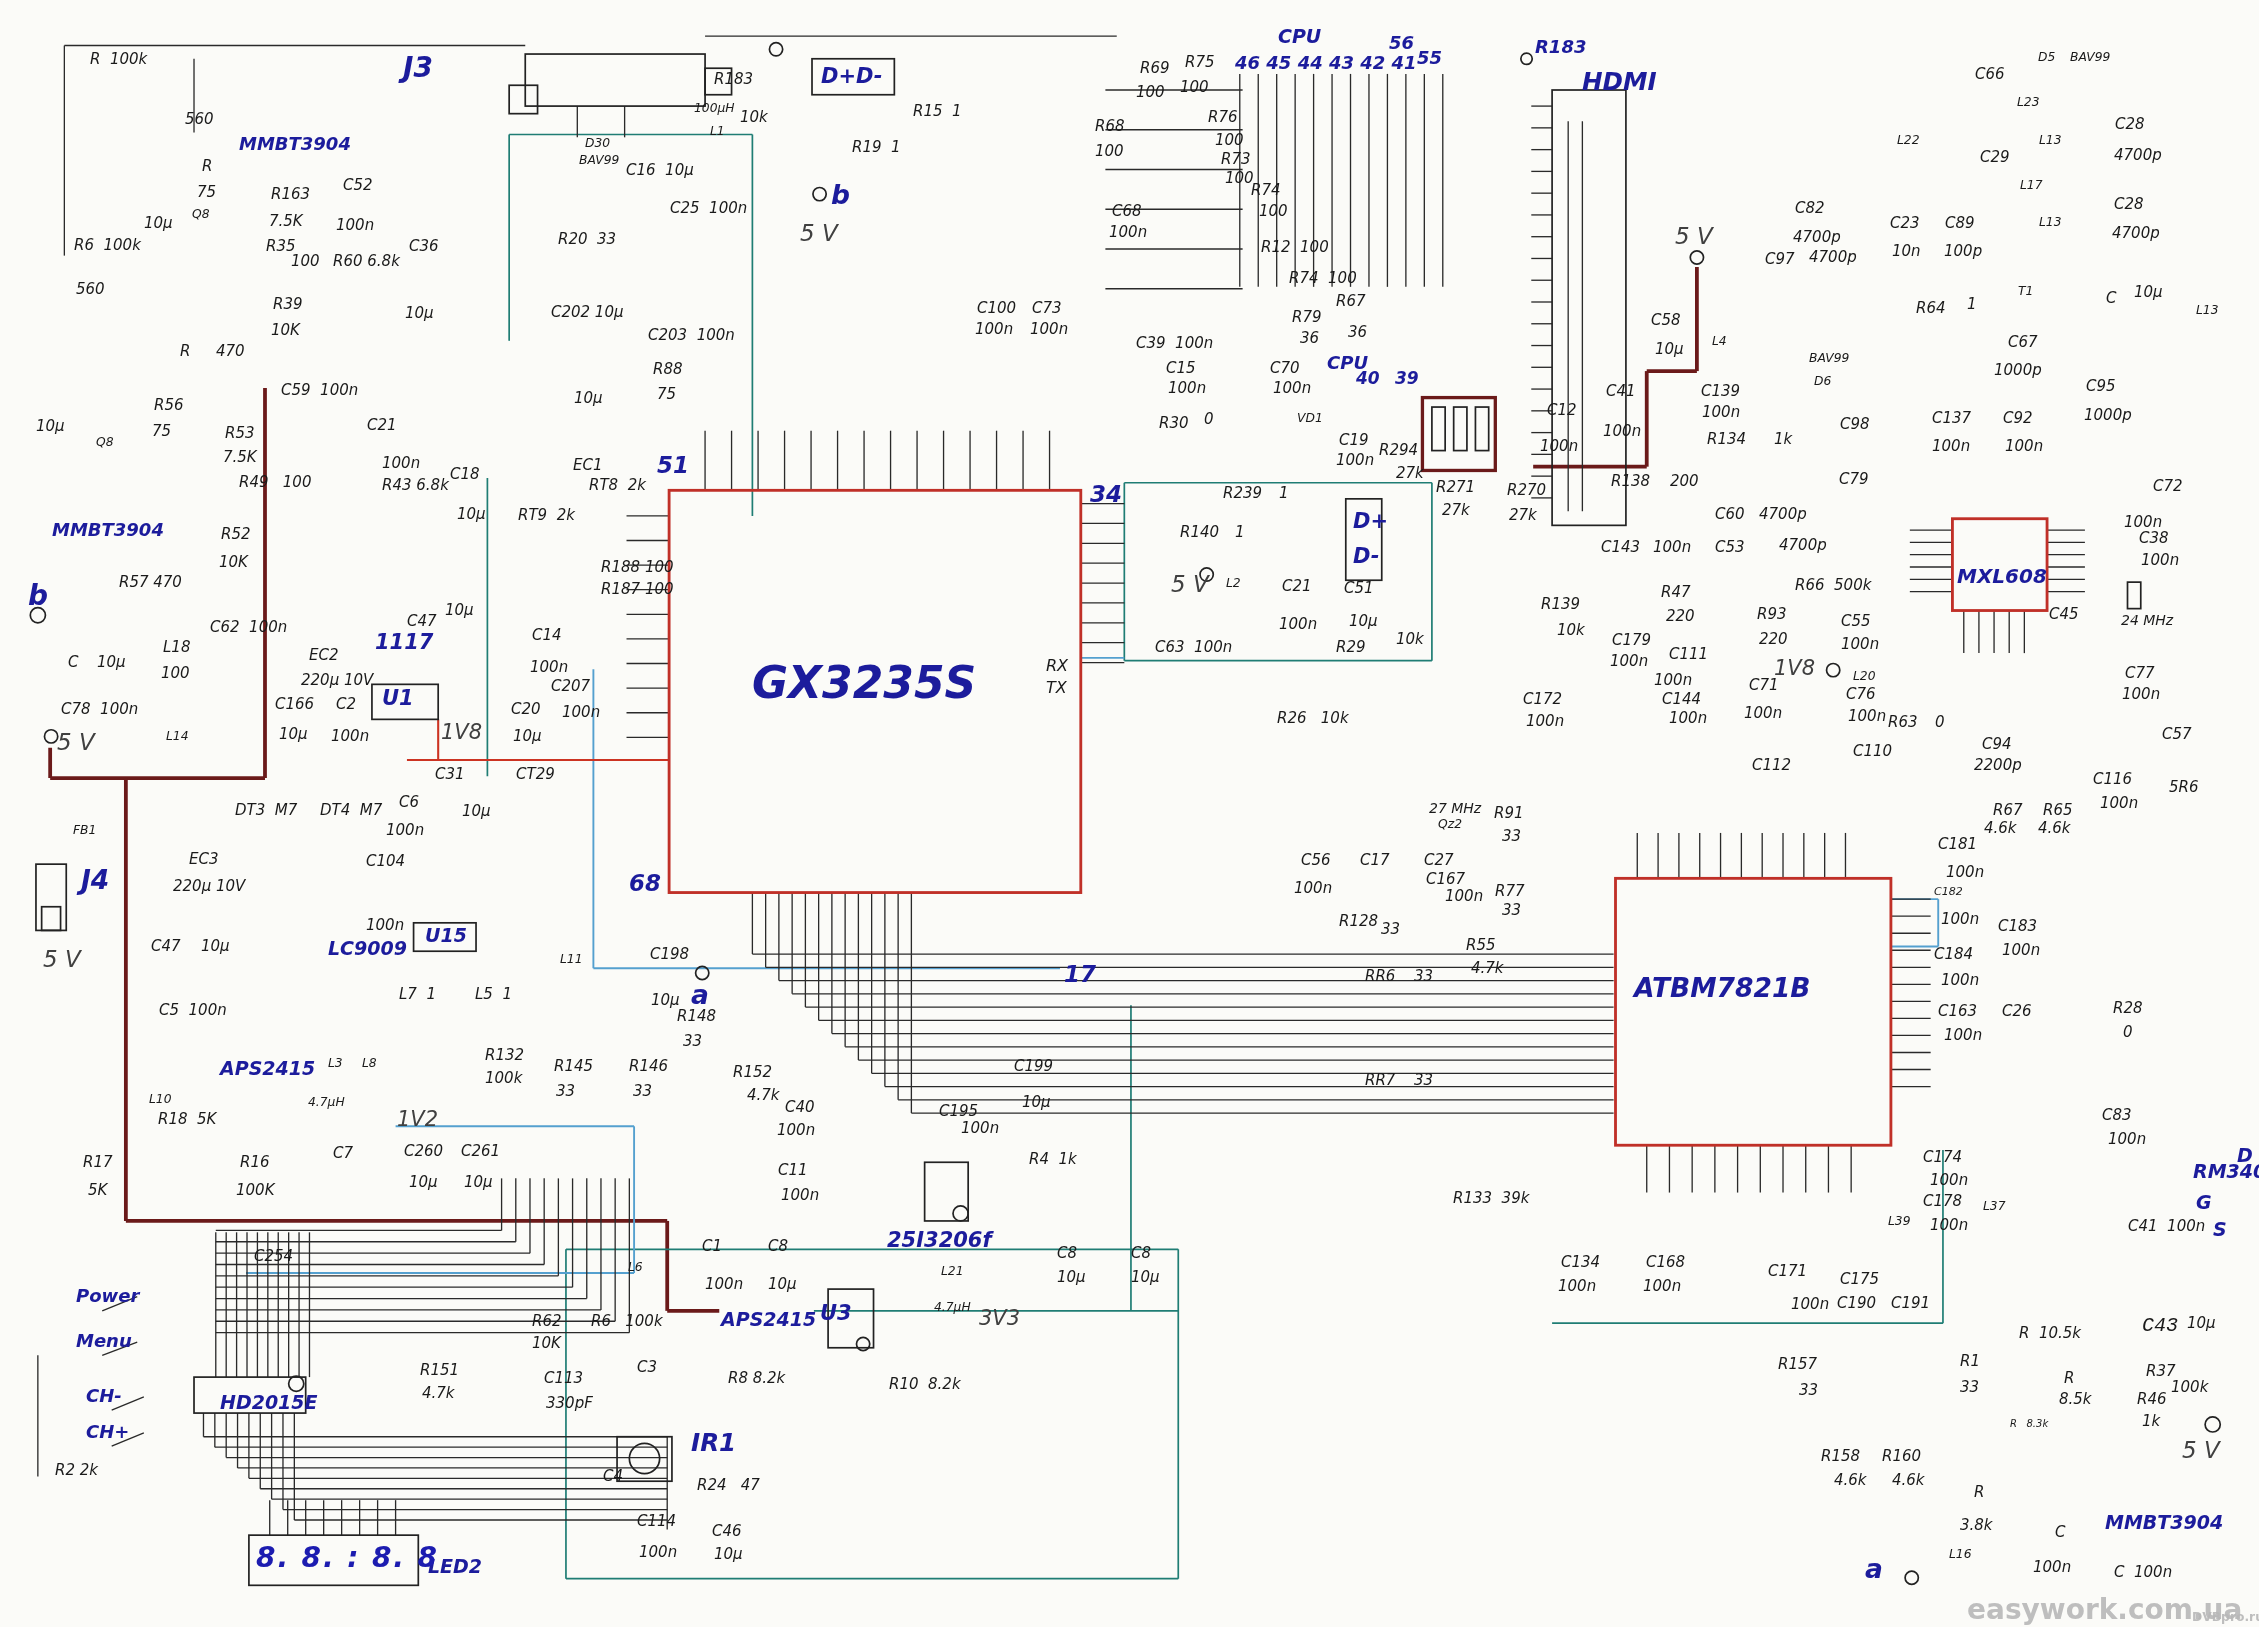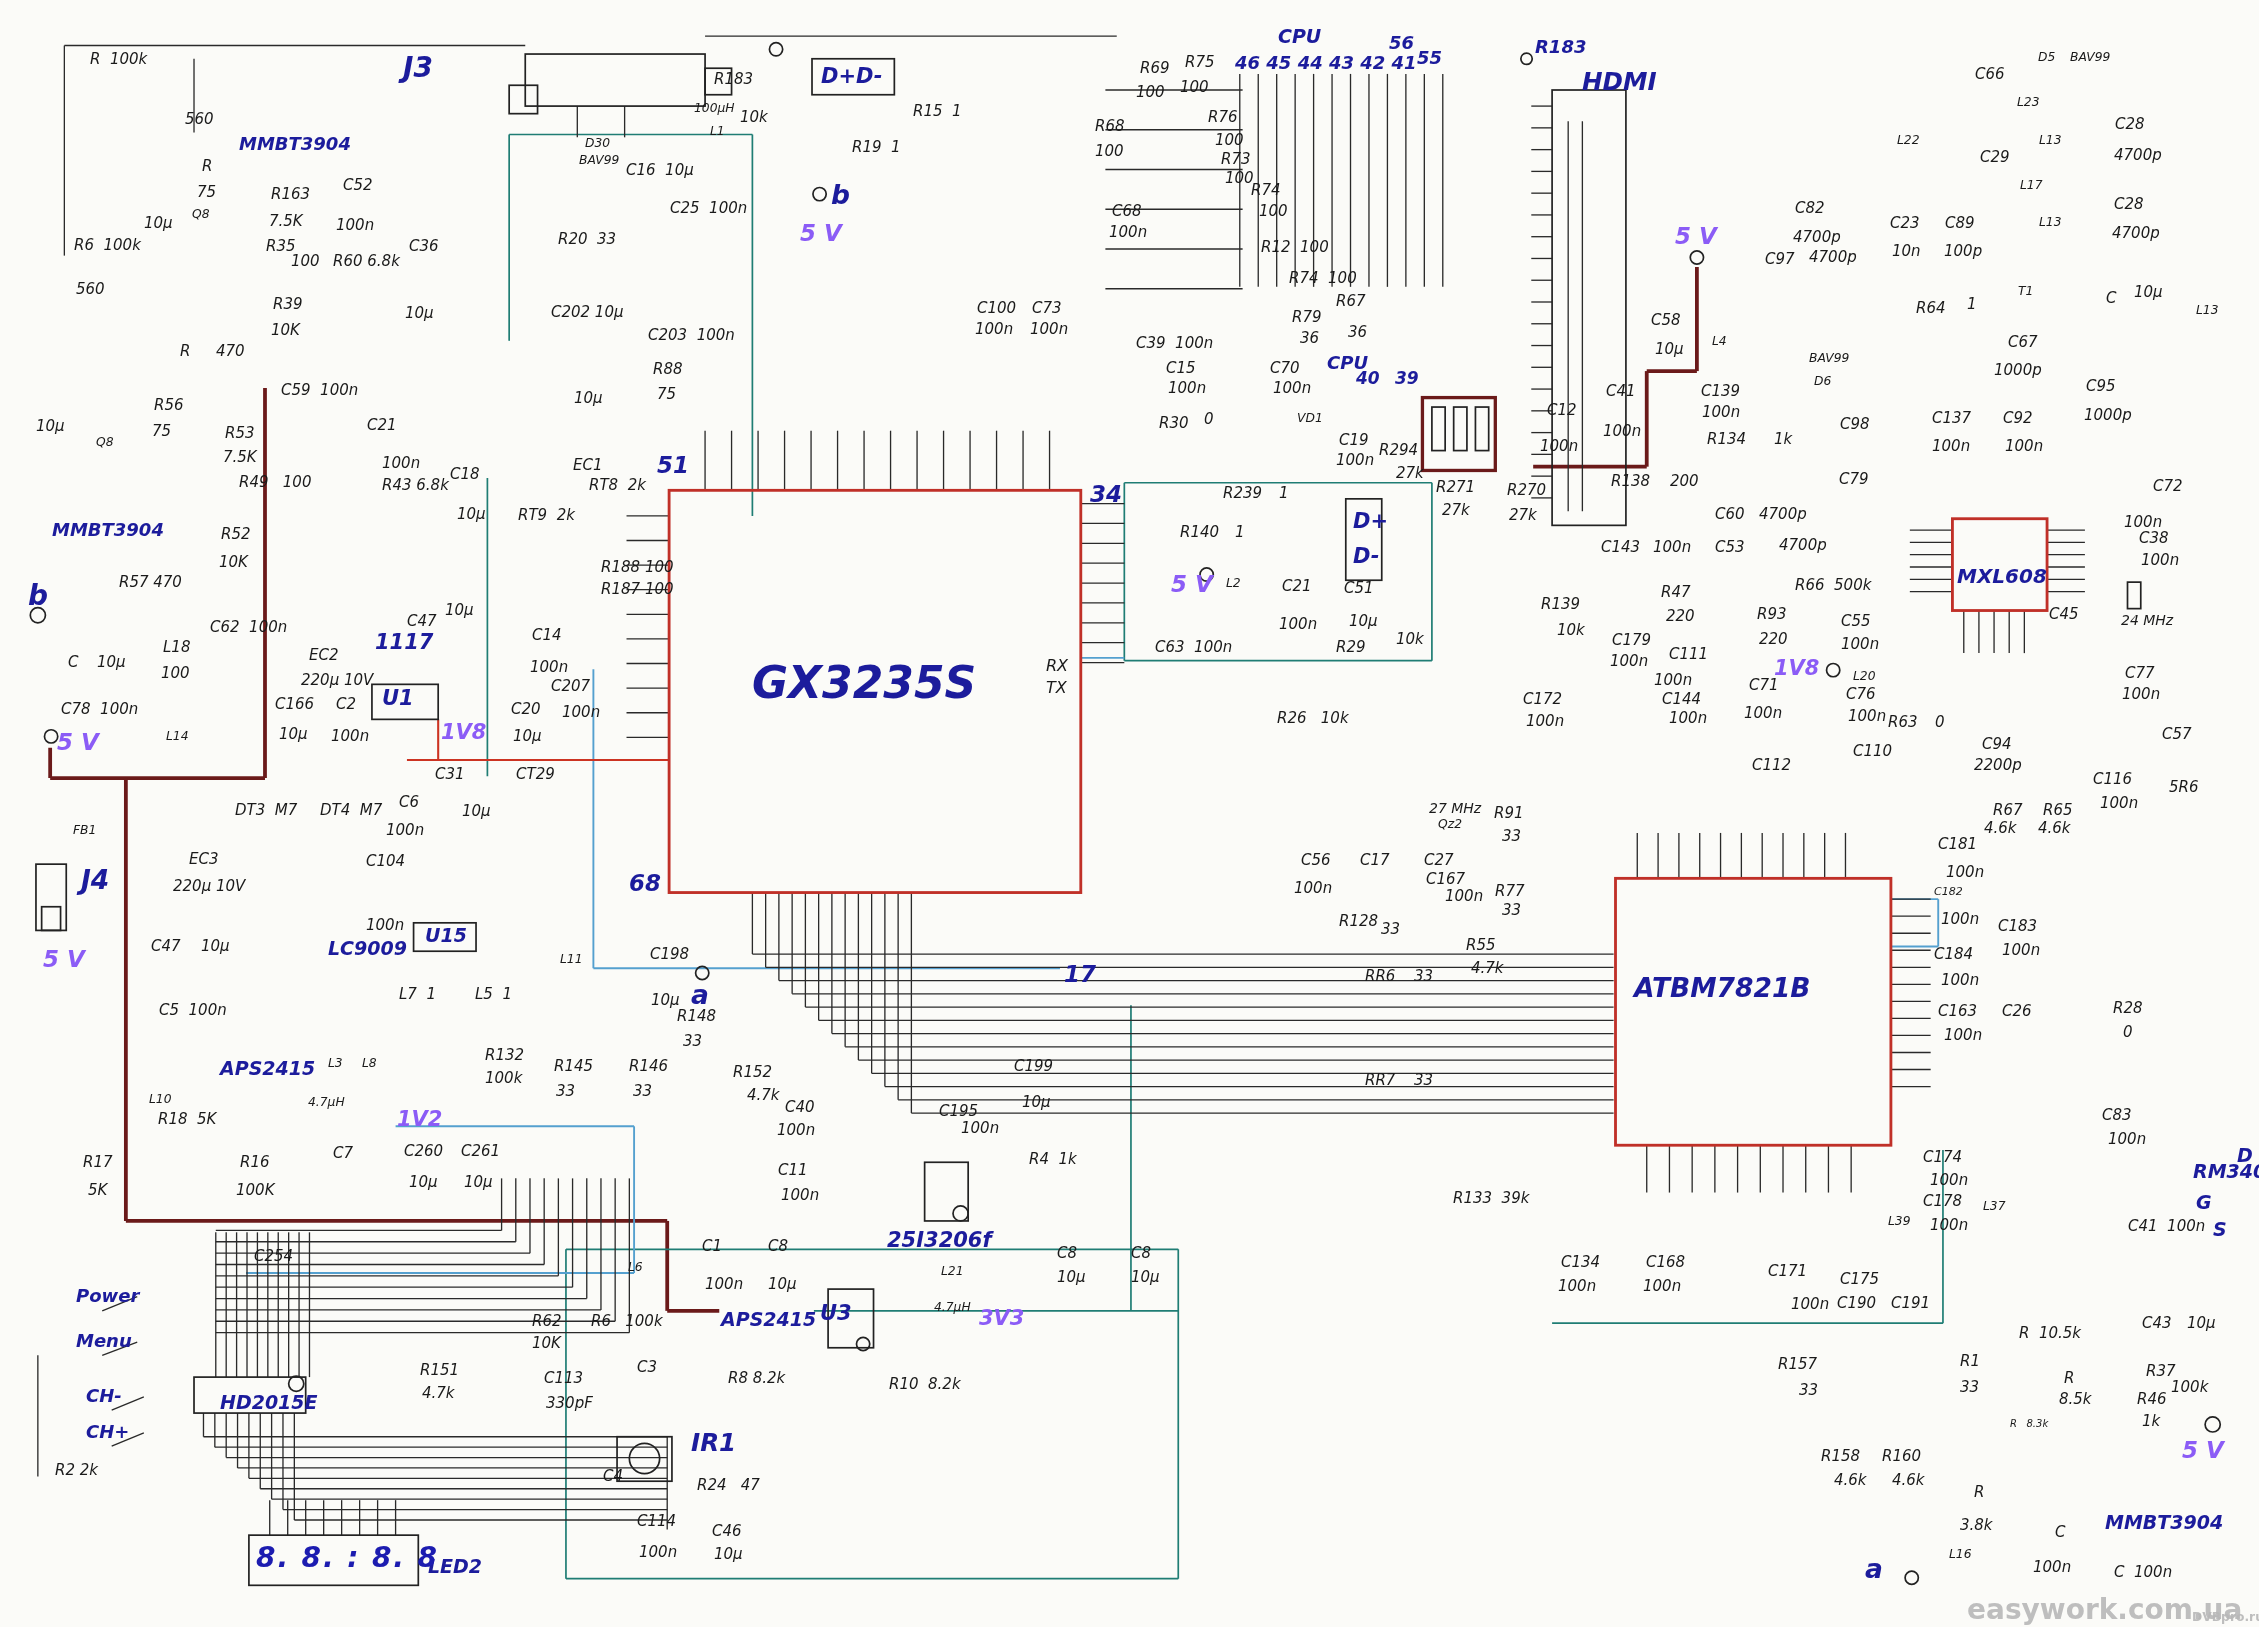--- a/index.html
+++ b/index.html
@@ -2,21 +2,21 @@
 <html style="font-size:15px"><head>
 <meta charset="utf-8">
 <style>
   html,body{margin:0;padding:0;background:#ffffff;}
   #canvas{position:relative;overflow:hidden;background:#fbfbf8;font-family:"DejaVu Sans",sans-serif;}
   #wire-svg{position:absolute;left:0;top:0;}
   #labels-layer{position:absolute;left:0;top:0;right:0;bottom:0;}
   .lab{position:absolute;white-space:pre;font-style:italic;line-height:1;}
   .k{color:#1a1a1a;}
   .b{color:#1c1c9c;font-weight:bold;}
-  .r{color:#8b5cf6;font-weight:bold;}
+  .r{color:#404040;font-weight:normal;}
   .T{color:#101010;font-weight:bold;font-style:normal;}
   .d{color:#1c1cb0;font-weight:bold;letter-spacing:1.9px;}
   .g{color:#b8b8b8;font-weight:bold;font-style:normal;opacity:.9;}
 </style>
 </head>
 <body>
 
 <div id="canvas" style="width: 2260px; height: 1628px; background: rgb(251, 251, 248);">
   <svg id="wire-svg" xmlns="http://www.w3.org/2000/svg" width="2260" height="1628" viewBox="0 0 2388 1720">
       <line x1="53" y1="790" x2="53" y2="822" stroke="#6b1a1a" stroke-width="4"></line>
@@ -749,21 +749,21 @@
       <span class="lab k" style="left: 1882px; top: 1449px; font-size: 15px;">R160</span>
       <span class="lab k" style="left: 1892px; top: 1473px; font-size: 15px;">4.6k</span>
       <span class="lab k" style="left: 2019px; top: 1326px; font-size: 15px;">R  10.5k</span>
       <span class="lab k" style="left: 2064px; top: 1371px; font-size: 15px;">R</span>
       <span class="lab k" style="left: 2059px; top: 1392px; font-size: 15px;">8.5k</span>
       <span class="lab k" style="left: 2010px; top: 1419px; font-size: 10px;">R   8.3k</span>
       <span class="lab k" style="left: 2137px; top: 1392px; font-size: 15px;">R46</span>
       <span class="lab k" style="left: 2142px; top: 1414px; font-size: 15px;">1k</span>
       <span class="lab k" style="left: 2146px; top: 1364px; font-size: 15px;">R37</span>
       <span class="lab k" style="left: 2171px; top: 1380px; font-size: 15px;">100k</span>
-      <span class="lab k" style="left: 2142px; top: 1316px; font-size: 15px;">C43</span>
+      <span class="lab k" style="left: 2142px; top: 1316px; font-size: 20px; font-family: Liberation Mono, monospace;">C43</span>
       <span class="lab k" style="left: 2187px; top: 1316px; font-size: 15px;">10µ</span>
       <span class="lab r" style="left: 2182px; top: 1439px; font-size: 23px;">5 V</span>
       <span class="lab k" style="left: 1974px; top: 1485px; font-size: 15px;">R</span>
       <span class="lab k" style="left: 1960px; top: 1518px; font-size: 15px;">3.8k</span>
       <span class="lab k" style="left: 2055px; top: 1525px; font-size: 15px;">C</span>
       <span class="lab k" style="left: 2033px; top: 1560px; font-size: 15px;">100n</span>
       <span class="lab b" style="left: 2105px; top: 1513px; font-size: 19px;">MMBT3904</span>
       <span class="lab k" style="left: 2114px; top: 1565px; font-size: 15px;">C  100n</span>
       <span class="lab b" style="left: 1865px; top: 1556px; font-size: 26.5px;">a</span>
       <span class="lab k" style="left: 1949px; top: 1548px; font-size: 12.3px;">L16</span>

